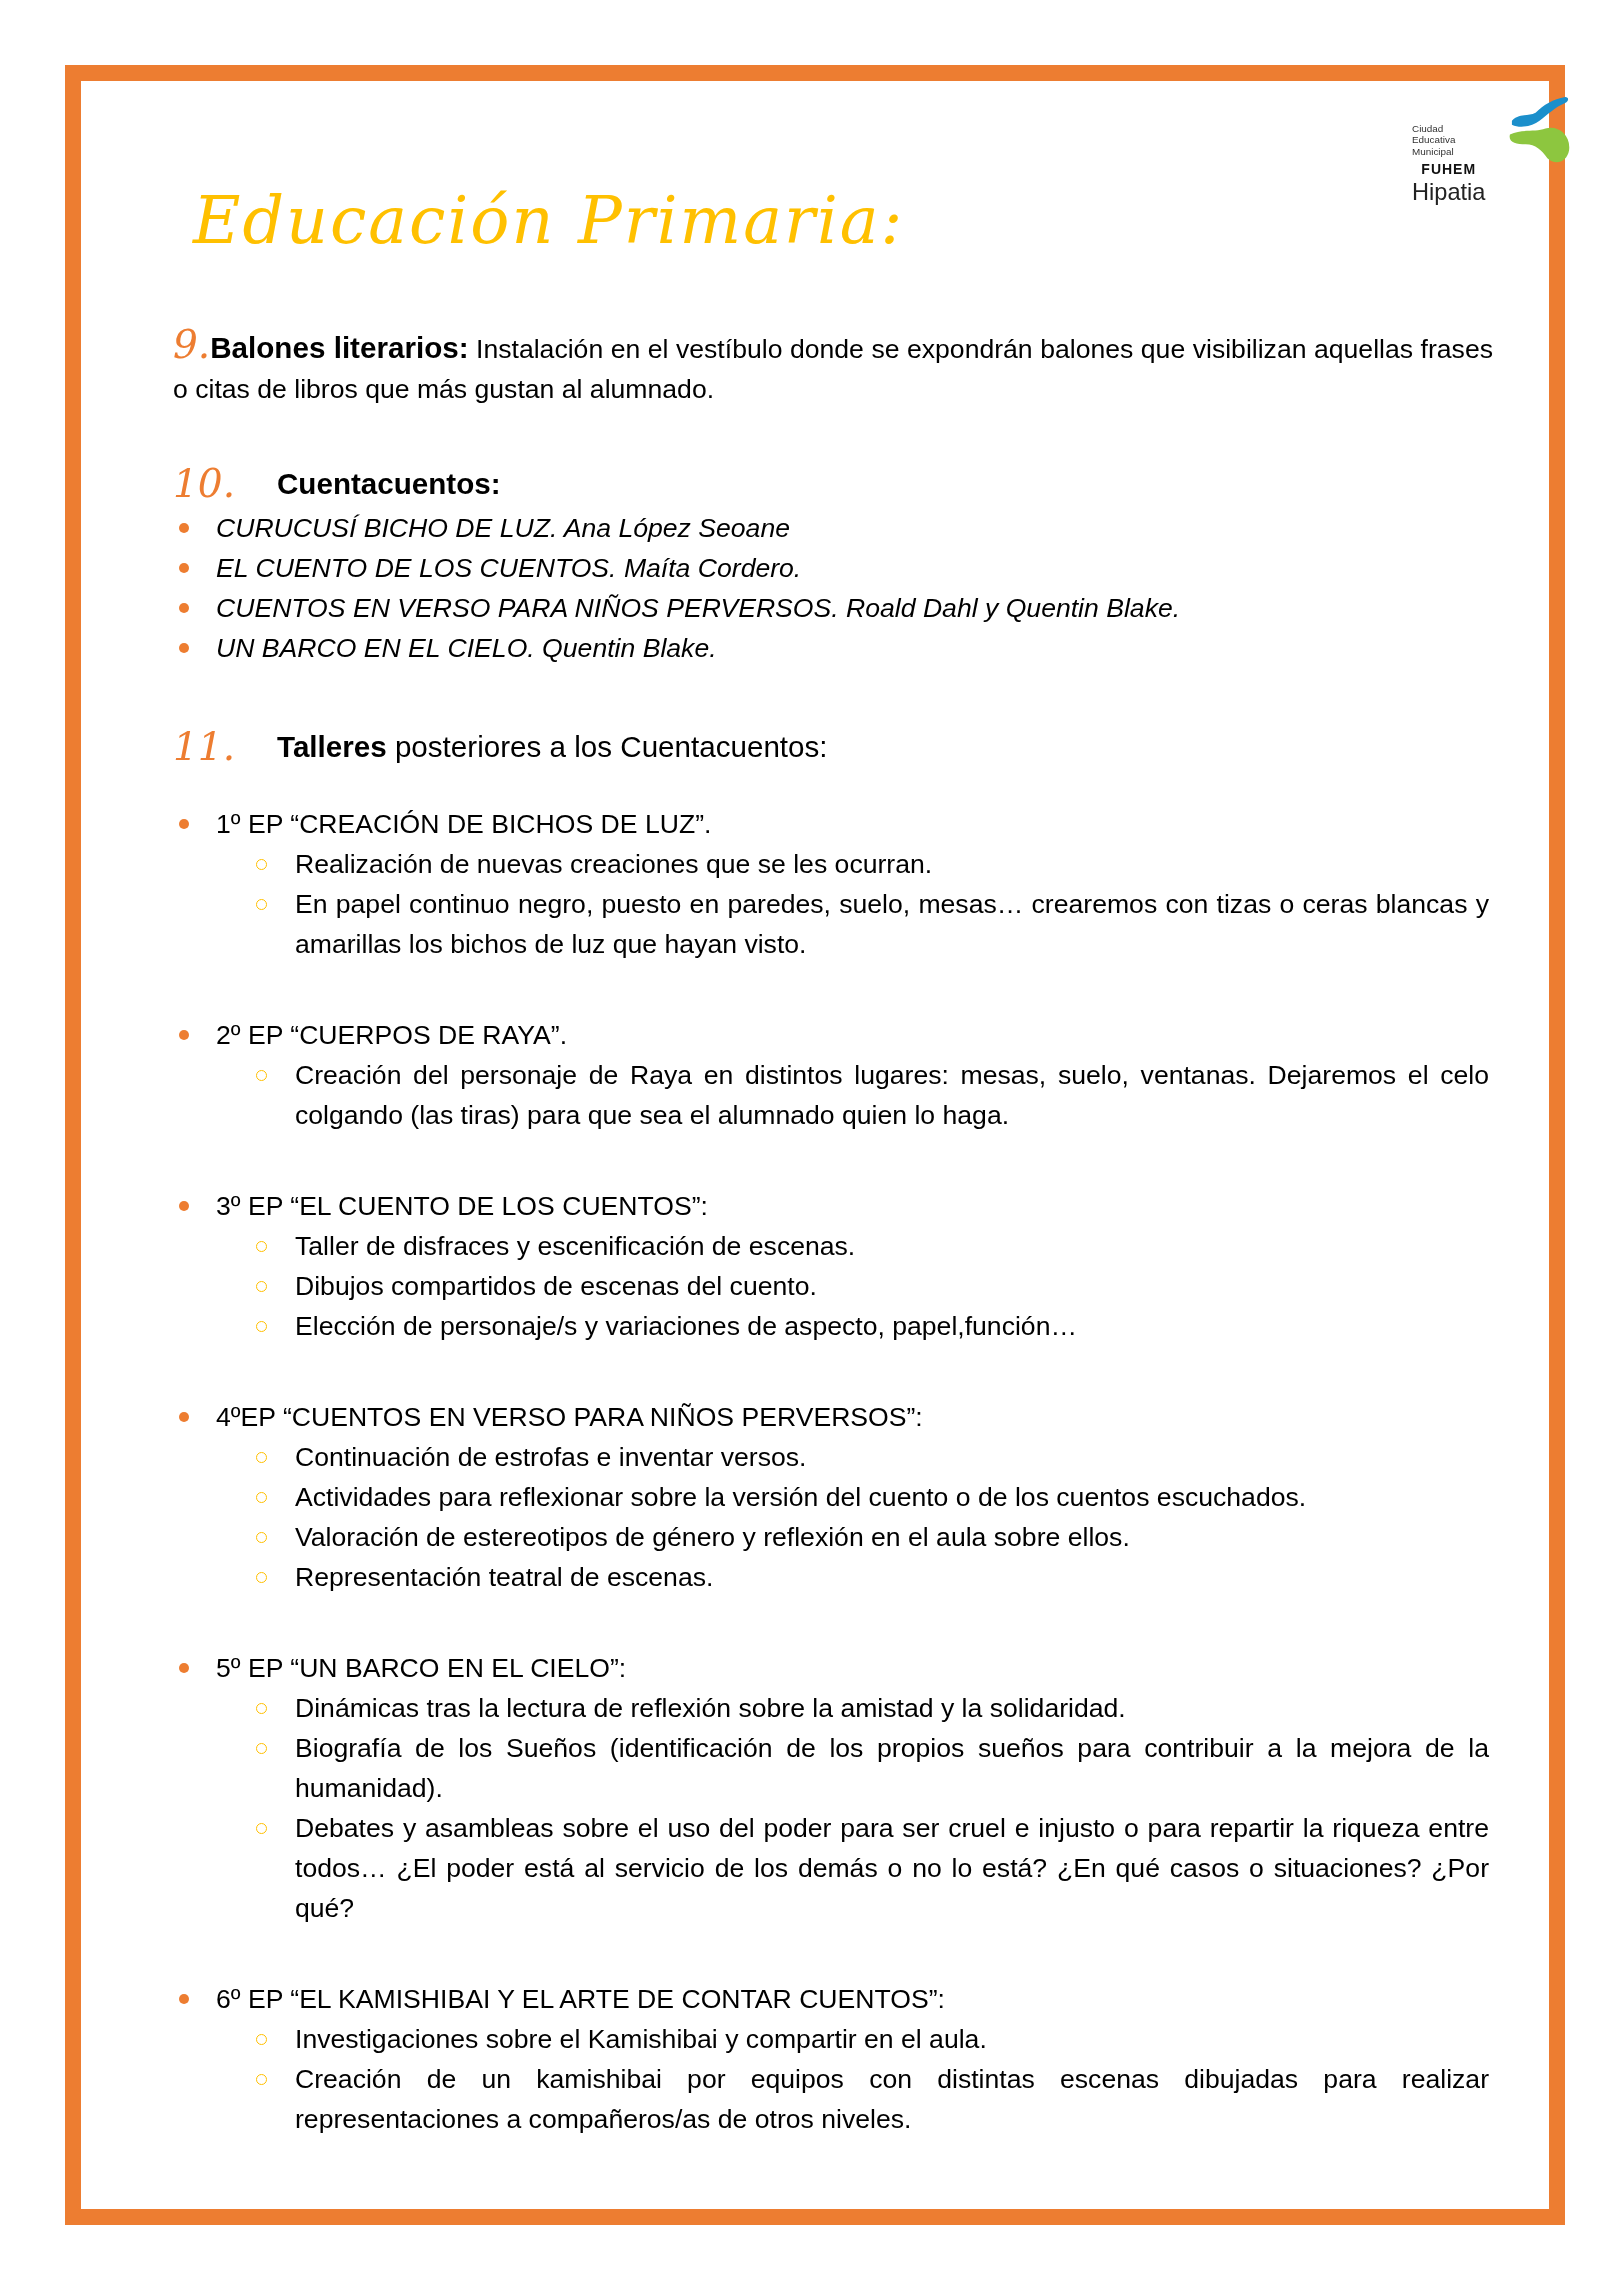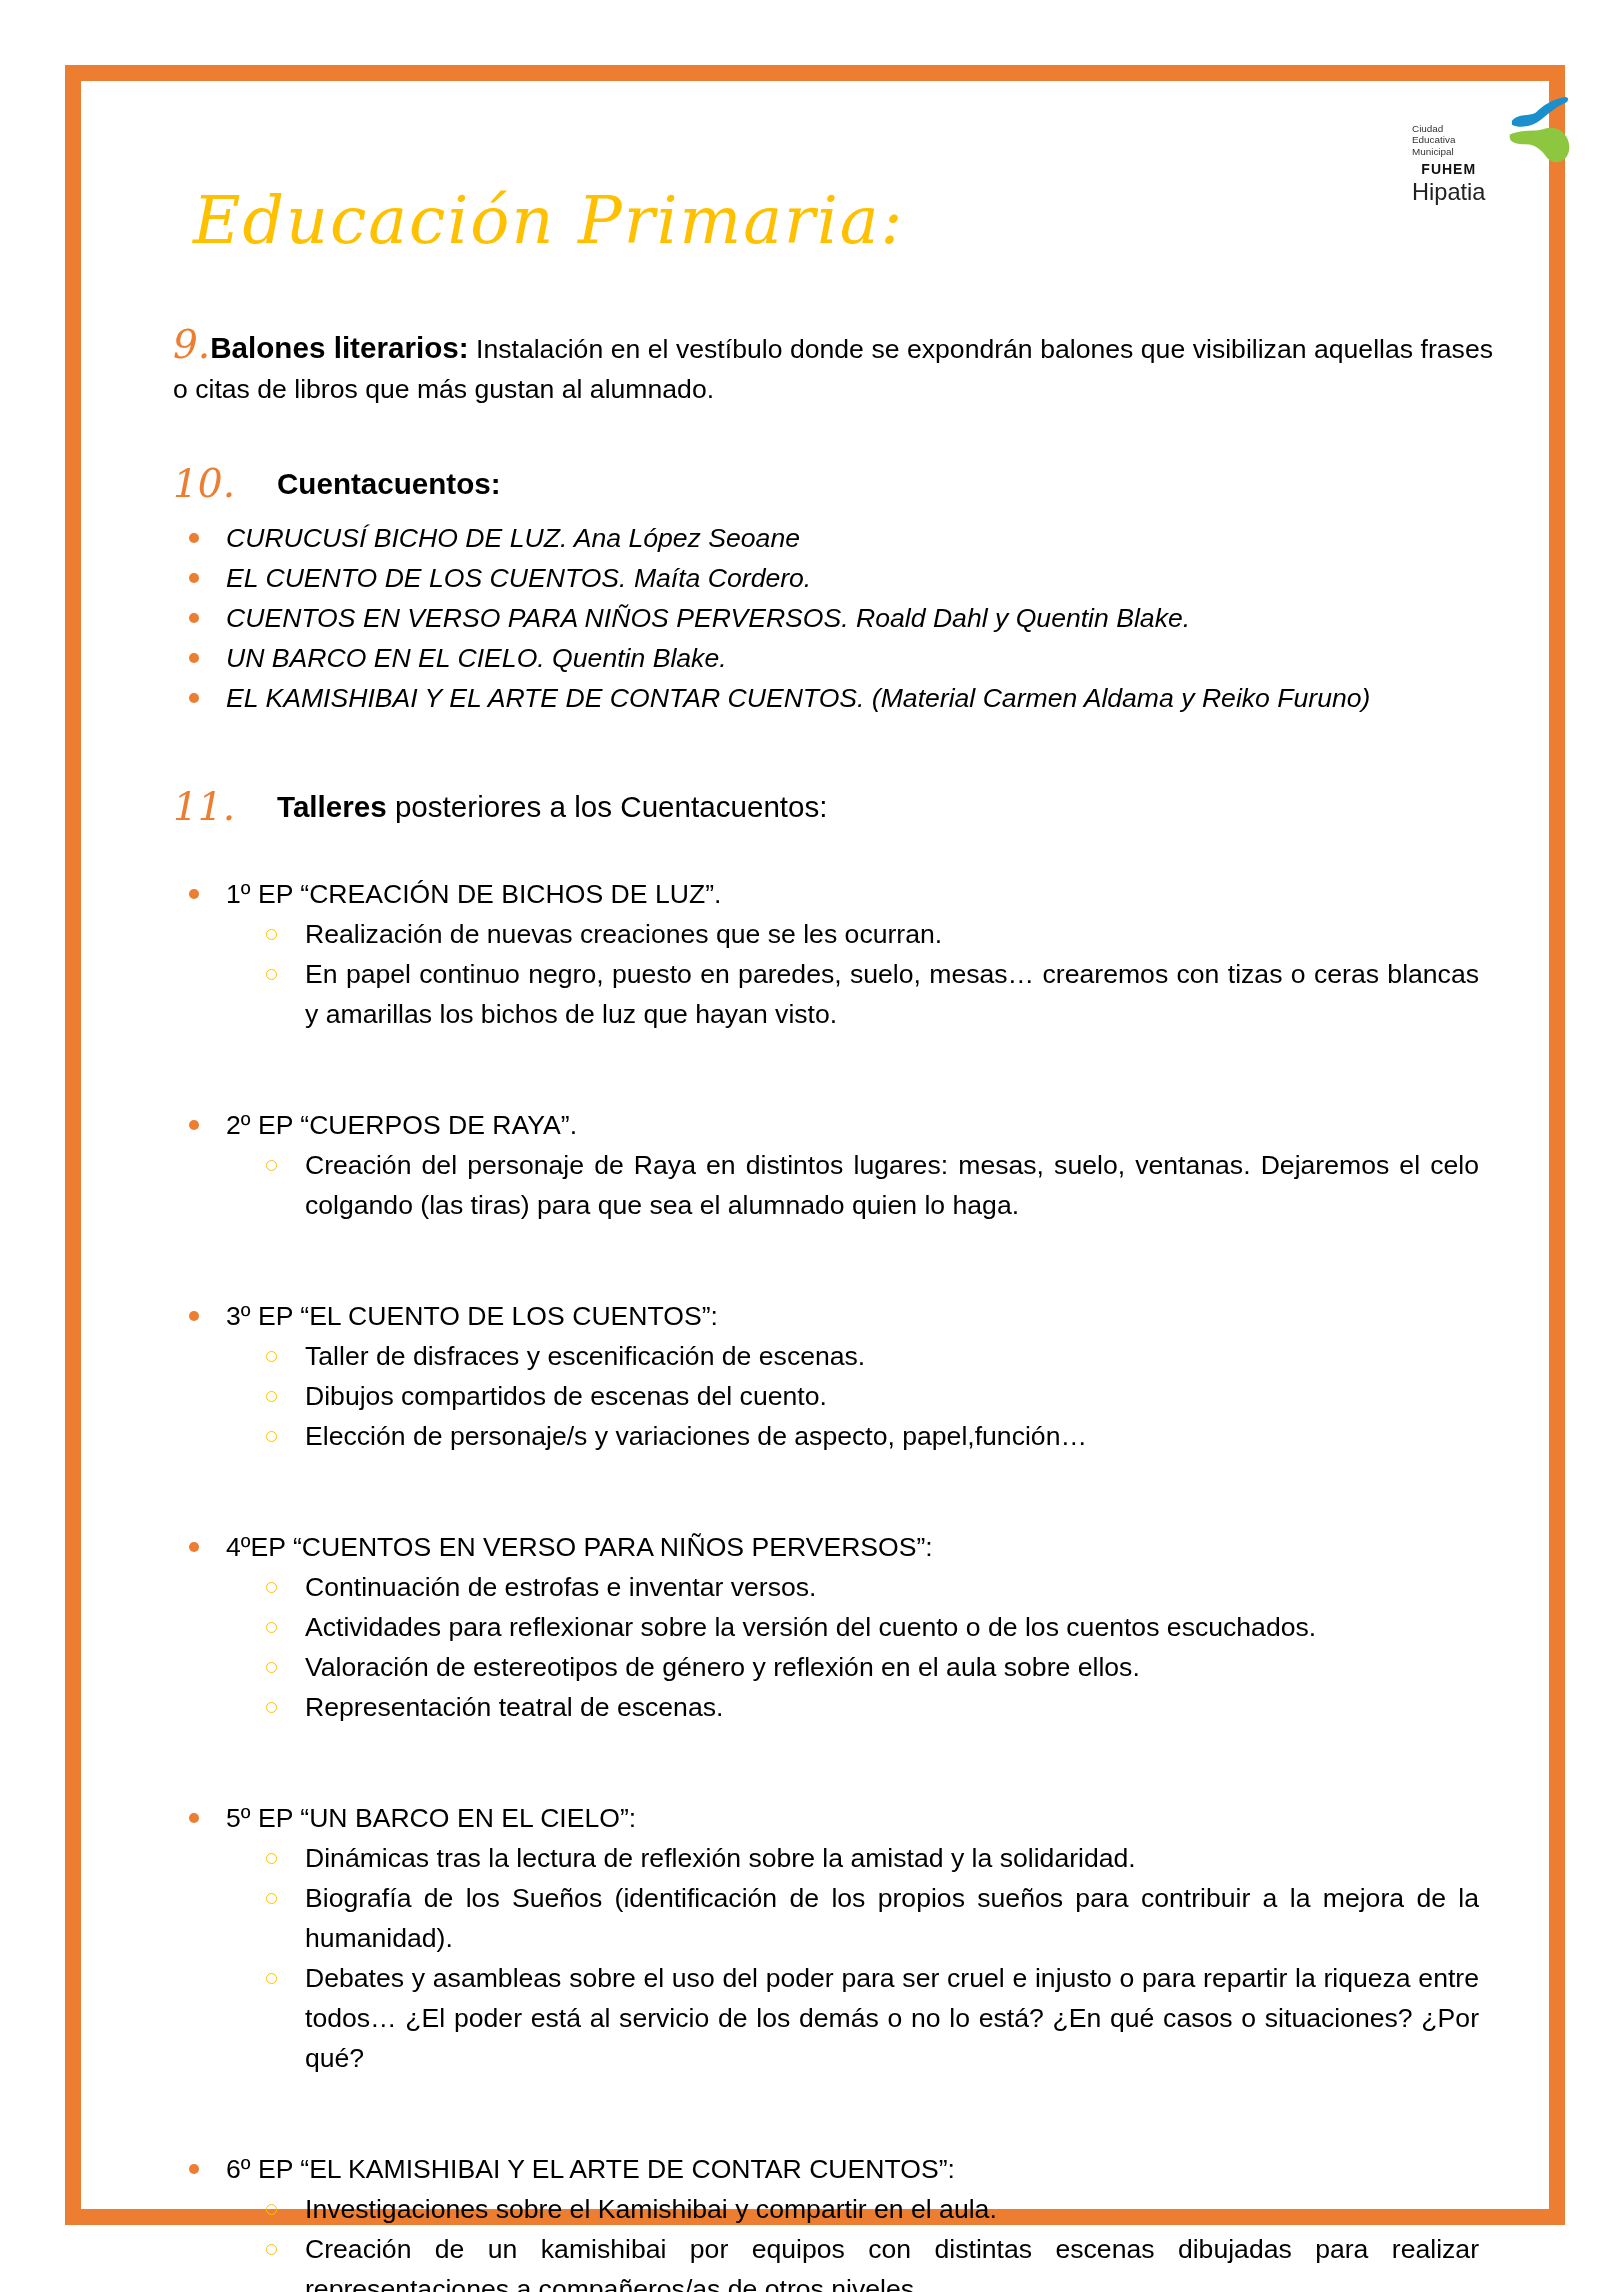--- a/index.html
+++ b/index.html
@@ -17,21 +17,21 @@
     .title { position: absolute; left: 193px; top: 183px; font-family: "DejaVu Serif", serif;
              font-style: italic; font-size: 65px; color: #FFC000; letter-spacing: 2px; }
 
     .content { position: absolute; left: 173px; top: 325px; width: 1320px;
                font-family: "Liberation Sans", sans-serif; font-size: 26.6px; line-height: 40px; }
     .num { font-family: "DejaVu Serif", serif; font-style: italic; color: #ED7D31; font-size: 39px; }
     .bold { font-weight: bold; }
     .sec9 { text-align: justify; }
     .sec-head { display: flex; align-items: flex-end; font-size: 29.6px; }
     .sec-head .num { width: 104px; }
-    ul { list-style: none; margin: 14px; padding: 0; }
+    ul { list-style: none; margin: 4px; padding: 0; }
     li.l1 { position: relative; padding-left: 39px; }
     li.l1::before { content: ""; position: absolute; left: 2px; top: 14.8px; width: 9.9px; height: 9.9px;
                     border-radius: 50%; background: #ED7D31; }
     li.l2 { position: relative; padding-left: 118px; text-align: justify; }
     li.l2::before { content: ""; position: absolute; left: 79px; top: 14.8px; width: 8.9px; height: 8.9px;
                     border-radius: 50%; border: 1.5px solid #FFC000; }
     .italic li { font-style: italic; }
     .gap-sm { height: 33px; }
     .gap-md { height: 43px; }
     .gap-lg { height: 55px; }
@@ -68,21 +68,20 @@
   <div>
     <div class="sec-head">
       <span class="num">10.</span>
       <span class="bold">Cuentacuentos:</span>
     </div>
     <ul class="italic">
       <li class="l1">CURUCUSÍ BICHO DE LUZ. Ana López Seoane</li>
       <li class="l1">EL CUENTO DE LOS CUENTOS. Maíta Cordero.</li>
       <li class="l1">CUENTOS EN VERSO PARA NIÑOS PERVERSOS. Roald Dahl y Quentin Blake.</li>
       <li class="l1">UN BARCO EN EL CIELO. Quentin Blake.</li>
-      <li class="l1">EL KAMISHIBAI Y EL ARTE DE CONTAR CUENTOS. (Material Carmen Aldama y Reiko Furuno)</li>
     </ul>
   </div>
 
   <div class="gap-lg"></div>
 
   <div>
     <div class="sec-head">
       <span class="num">11.</span>
       <span><span class="bold">Talleres</span><span> posteriores a los Cuentacuentos:</span></span>
     </div>

